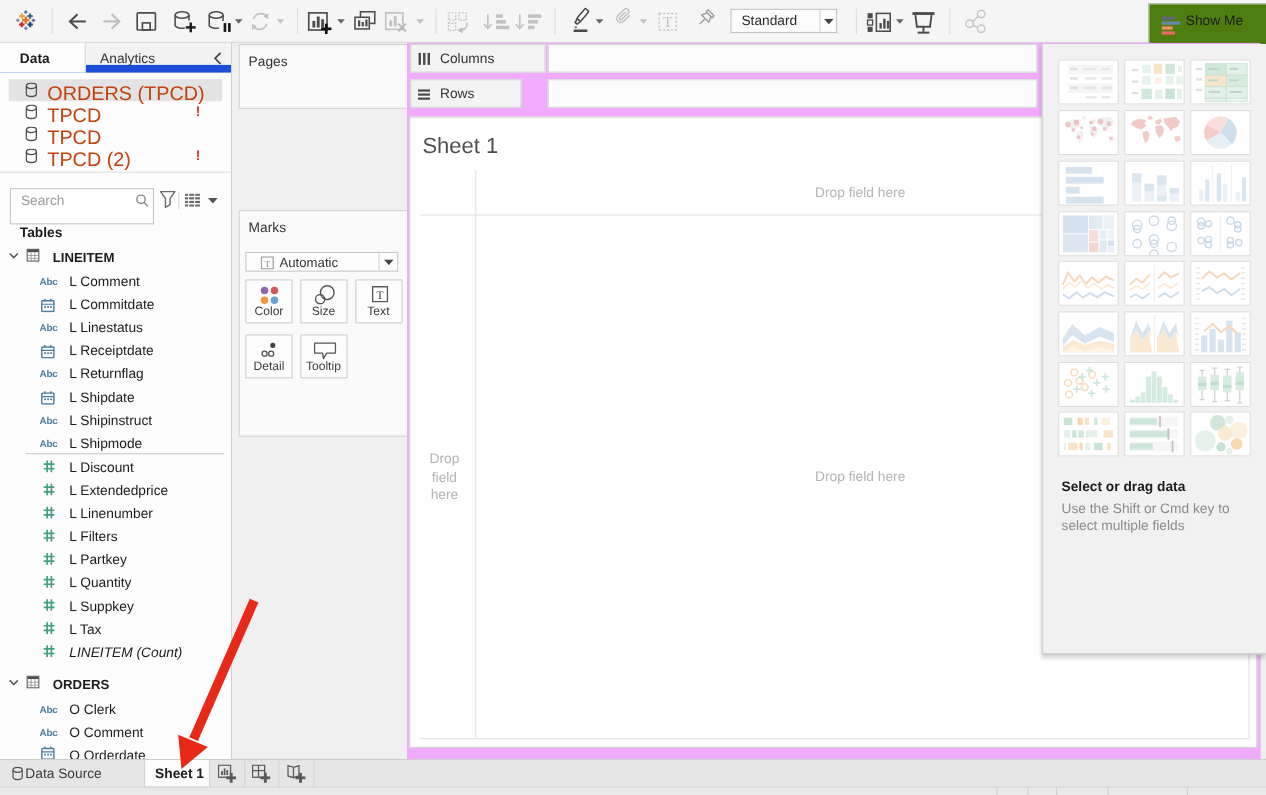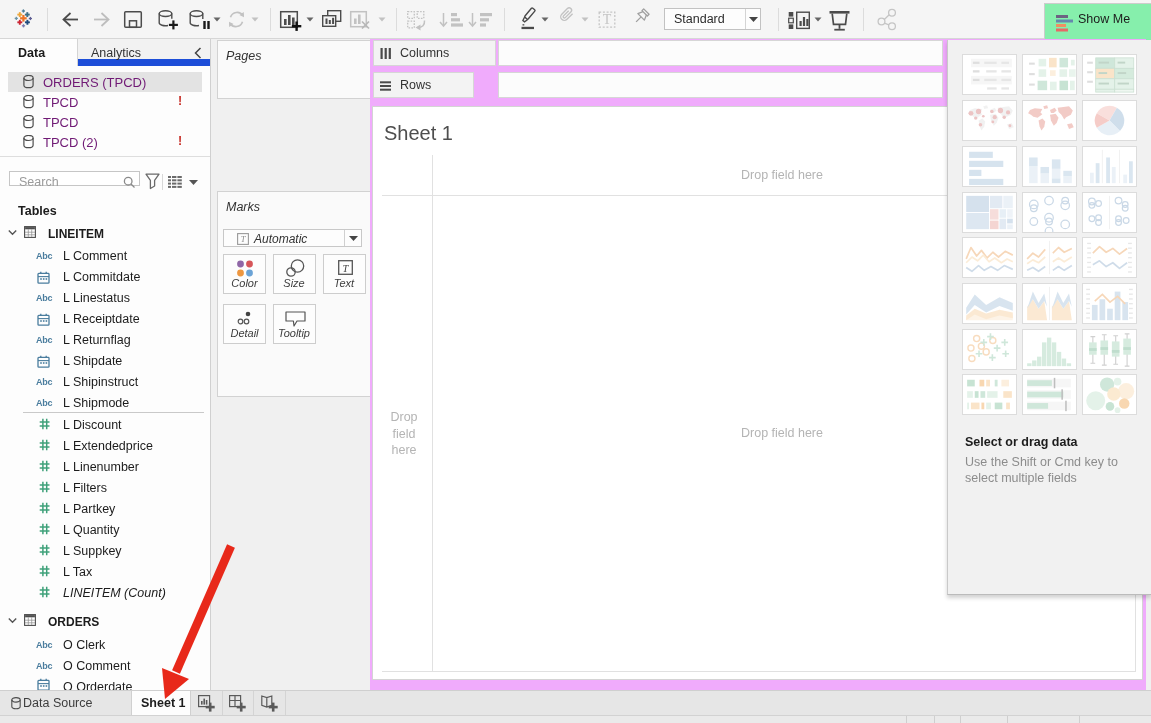--- a/index.html
+++ b/index.html
@@ -2,42 +2,42 @@
 <html><head>
 <meta charset="utf-8">
 <style>
 * { margin:0; padding:0; box-sizing:border-box; }
 html,body { width:1151px; height:723px; overflow:hidden; font-family:"Liberation Sans",sans-serif; background:#f0f0f0; }
 #app { position:relative; width:1151px; height:723px; background:#f0f0f0; }
 .abs { position:absolute; }
 
 #toolbar { left:0; top:0; width:1151px; height:39px; background:#f5f5f5; border-bottom:1px solid #d6d6d6; }
 
-#smbtn { left:1044px; top:3px; width:107px; height:37px; background:#86efac; border:1px solid #cccccc; border-right:none; border-bottom:none; }
+#smbtn { left:1044px; top:3px; width:107px; height:37px; background:#4d7c0f; border:1px solid #cccccc; border-right:none; border-bottom:none; }
 #smbtn span { position:absolute; left:33px; top:8px; font-size:12.5px; color:#1c1c1c; }
 
 #lpane { left:0; top:39px; width:211px; height:651px; background:#fdfdfd; border-right:1px solid #d0d0d0; }
 #ltabs { position:absolute; left:0; top:0; width:210px; height:27px; background:#f2f2f2; border-bottom:7px solid #1d4ed8; }
 #dtab { position:absolute; left:0; top:0; width:78px; height:27px; background:#fdfdfd; border-right:1px solid #d4d4d4; }
 #dtab b { position:absolute; left:18px; top:7px; font-size:12.5px; color:#1c1c1c; }
 #atab { position:absolute; left:91px; top:7px; font-size:12.5px; color:#333; }
 .dsrow { position:absolute; left:0; width:210px; height:20px; }
 .dsrow.sel { left:8px; width:194px; background:#e3e3e3; }
-.dsrow span { position:absolute; left:43px; top:3px; font-size:13px; color:#701a75; }
+.dsrow span { position:absolute; left:43px; top:3px; font-size:18px; color:#c2410c; }
 .dsrow .bang { position:absolute; left:178px; top:2px; font-size:12.5px; font-weight:bold; color:#c8322b; }
 #lsep { position:absolute; left:0; top:117px; width:210px; height:1px; background:#dedede; }
-#search { position:absolute; left:9px; top:132px; width:131px; height:15px; background:#fff; border:1px solid #c6c6c6; }
+#search { position:absolute; left:9px; top:132px; width:131px; height:33px; background:#fff; border:1px solid #c6c6c6; }
 #search span { position:absolute; left:9px; top:3px; font-size:12.5px; color:#9b9b9b; }
 #tableshdr { position:absolute; left:18px; top:165px; font-size:12.5px; font-weight:bold; color:#1c1c1c; }
 .fldtxt { position:absolute; left:63px; font-size:12.5px; color:#1c1c1c; white-space:nowrap; }
 .grphdr { position:absolute; left:48px; font-size:12px; font-weight:bold; color:#1c1c1c; }
 .abctxt { position:absolute; left:36px; width:18px; font-size:9px; font-weight:bold; color:#4a7d9e; letter-spacing:-0.2px; }
 #dimsep { position:absolute; left:23px; top:373px; width:181px; height:1px; background:#c9c9c9; }
 
-#mpanel { left:211px; top:39px; width:164px; height:651px; background:#f0f0f0; border-right:1px solid #d4d4d4;font-style:italic; }
+#mpanel { left:211px; top:39px; width:164px; height:651px; background:#f0f0f0; border-right:1px solid #d4d4d4; }
 .card { position:absolute; left:6px; width:156px; background:#fafafa; border:1px solid #d2d2d2; }
 .card .ttl { position:absolute; left:8px; top:8px; font-size:12.5px; color:#333; }
 #autodrop { position:absolute; left:12px; top:190px; width:139px; height:18px; background:#fdfdfd; border:1px solid #c8c8c8; }
 #autodrop span { position:absolute; left:30px; top:2px; font-size:12px; color:#333; }
 .mbtn { position:absolute; width:43px; height:40px; background:#fdfdfd; border:1px solid #cdcdcd; }
 .mbtn span { position:absolute; width:100%; text-align:center; bottom:4px; font-size:11px; color:#3d3d3d; }
 
 #canvas { left:370px; top:39px; width:776px; height:651px; background:#f0abfc; }
 .shelfbox { position:absolute; border:1px solid #d6d6d6; }
 .shelflabel { background:#f3f3f3; }

